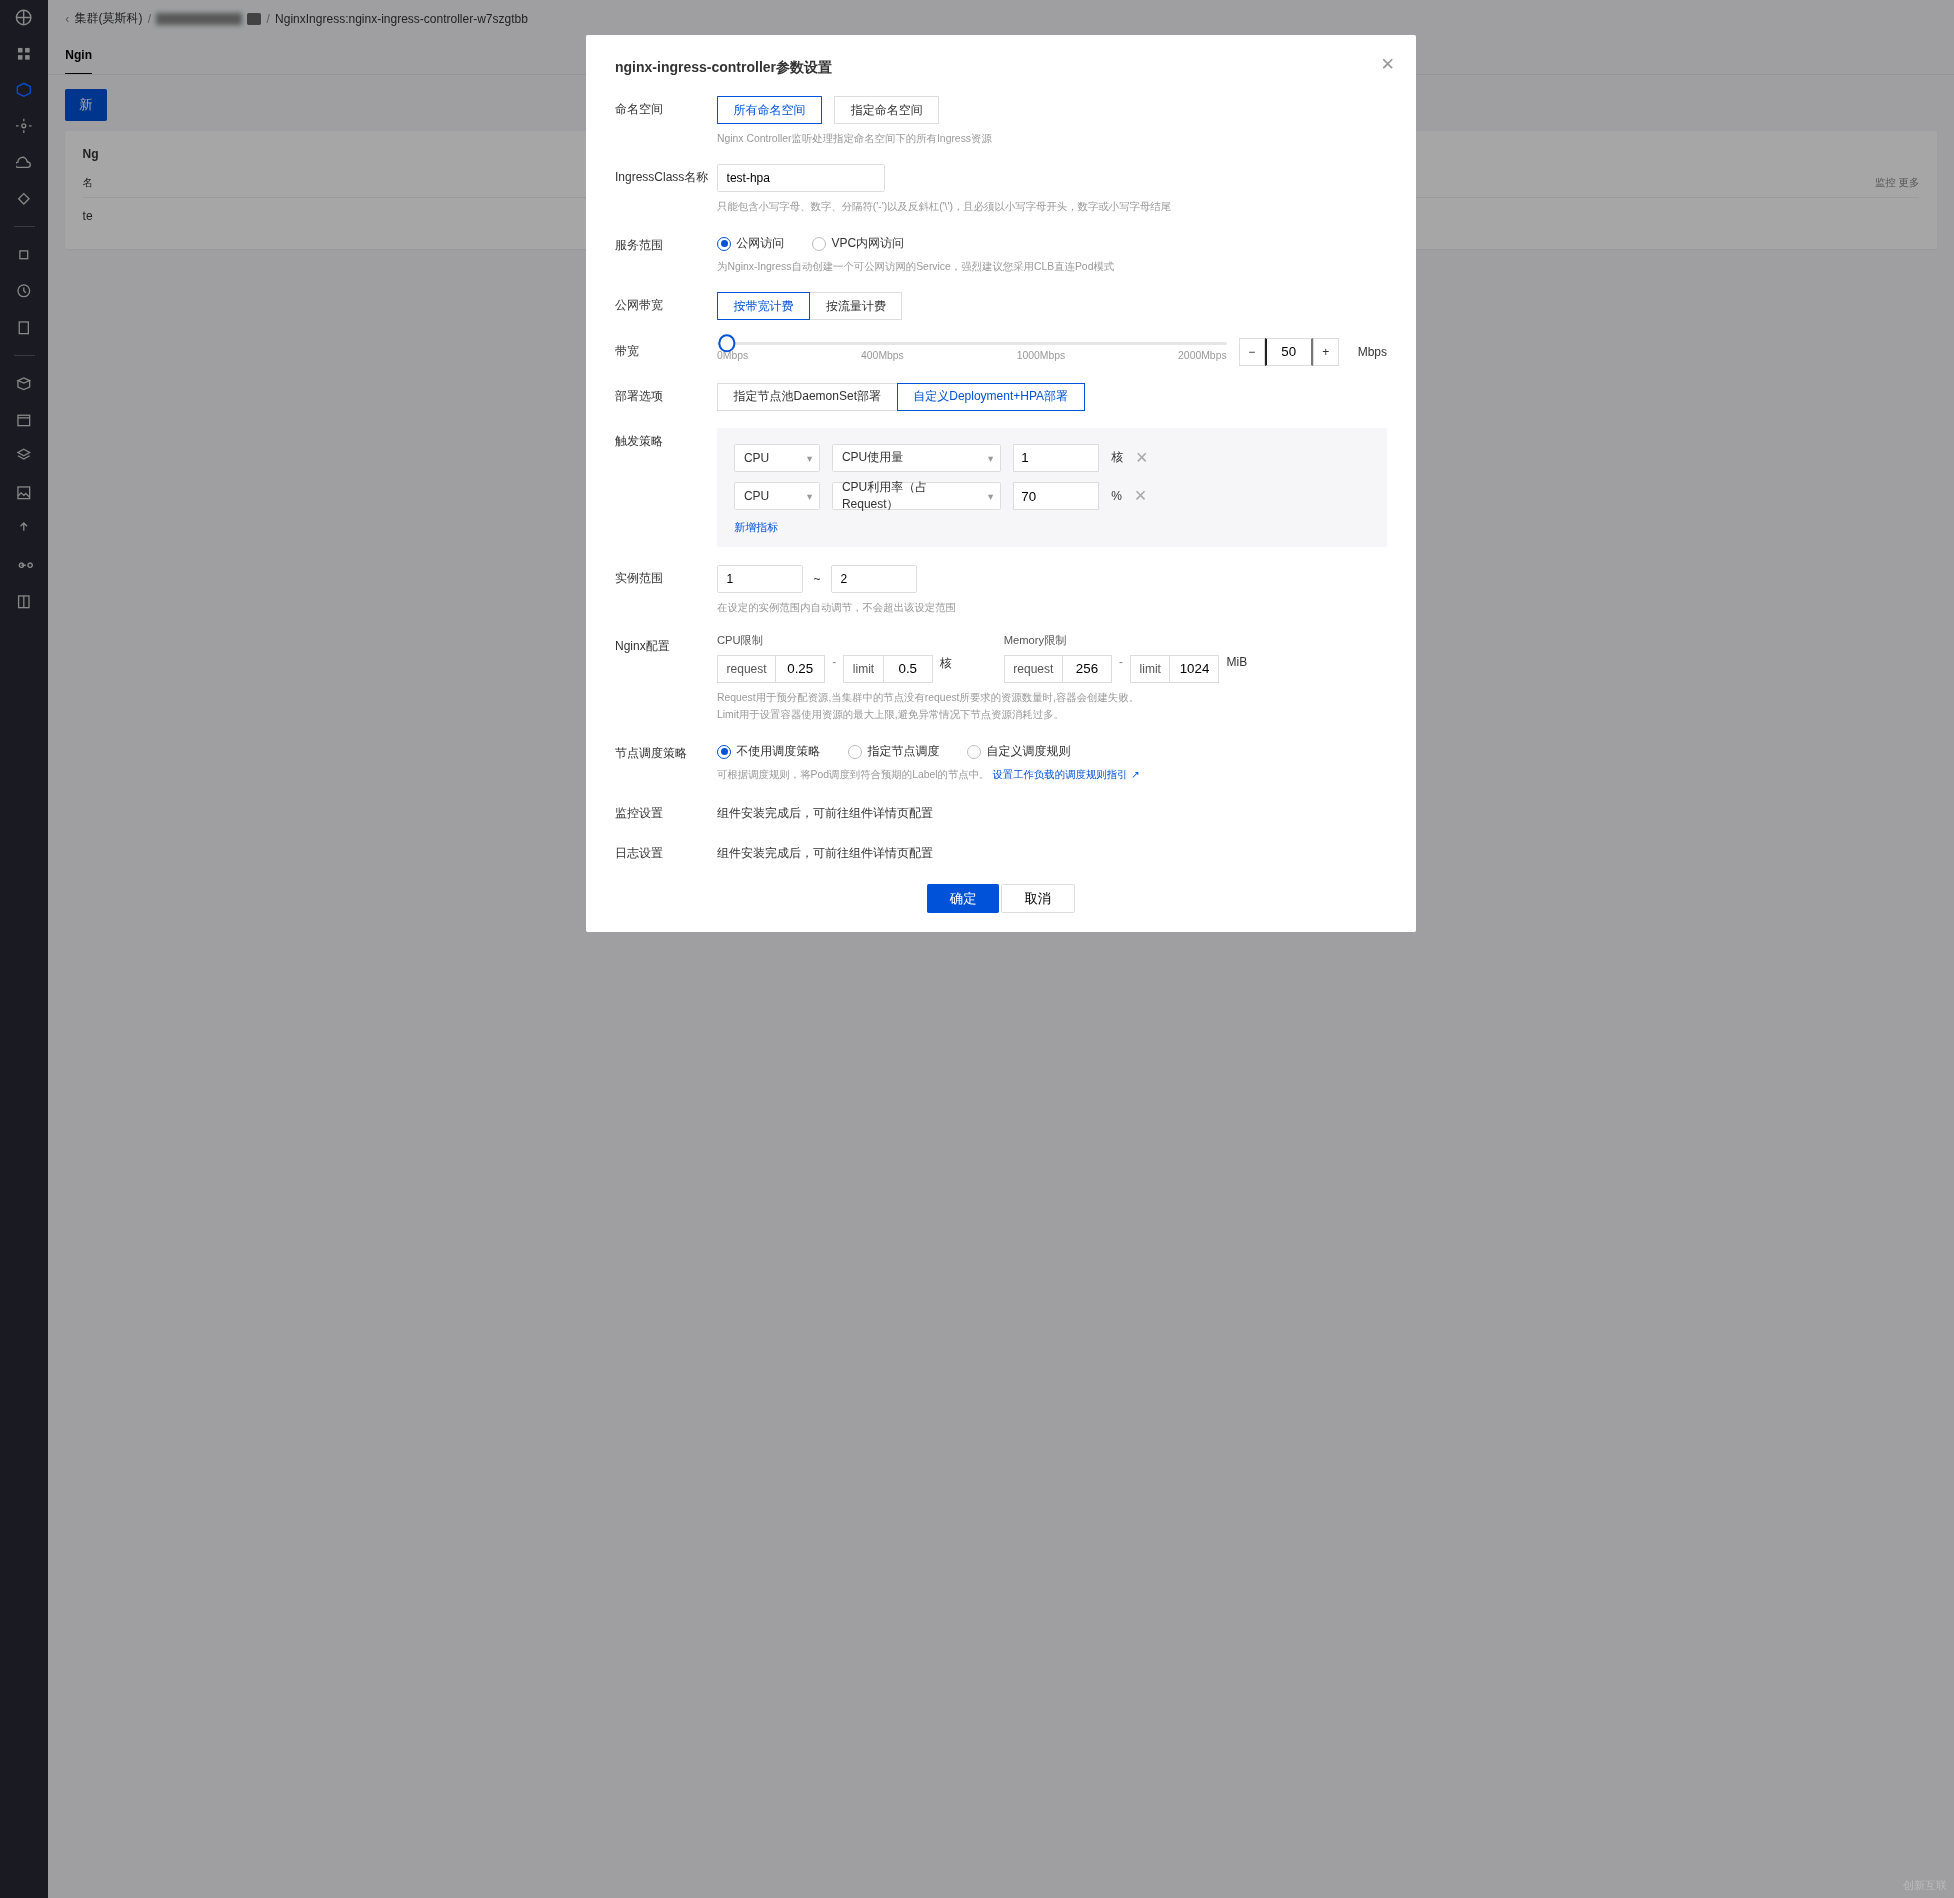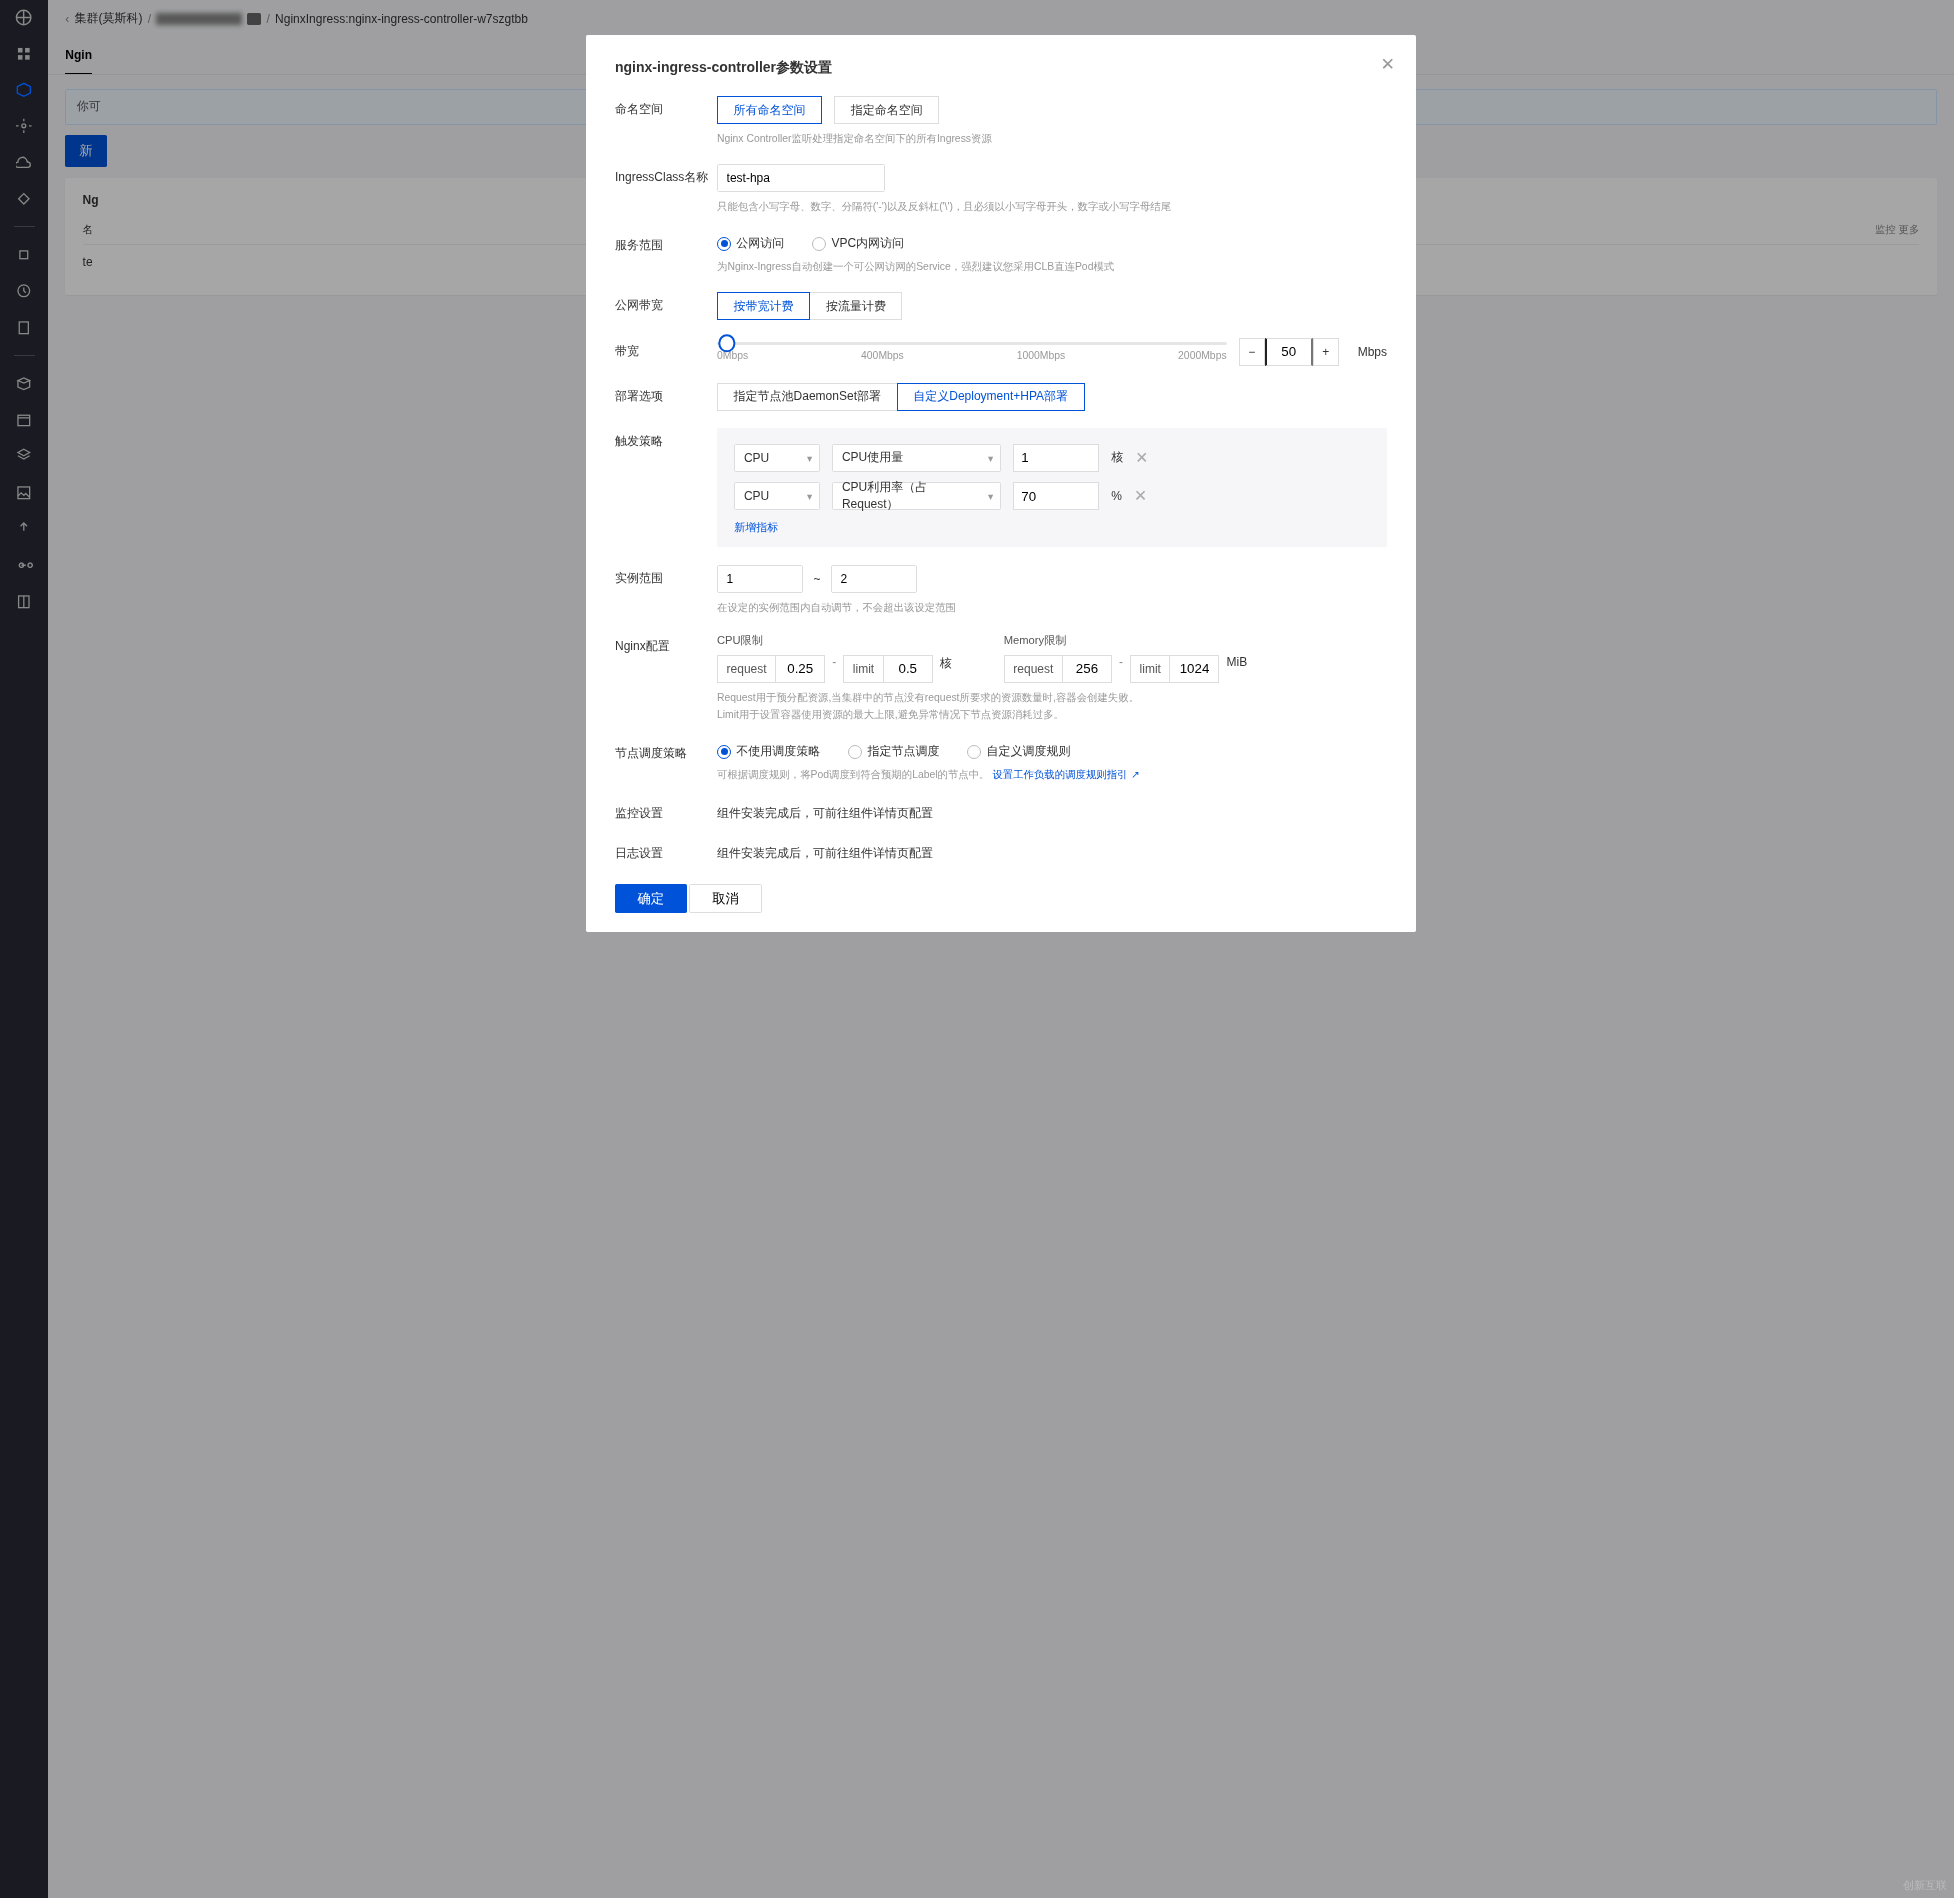--- a/index.html
+++ b/index.html
@@ -71,21 +71,21 @@
   .nginx-conf{display:flex;gap:52px;align-items:flex-start;flex-wrap:wrap}
   .conf-col{display:flex;flex-direction:column;gap:7px}
   .conf-title{color:#555;font-size:11.2px}
   .conf-row{display:flex;gap:7px}
   .conf-box{display:flex;height:28px;border:0.9px solid #ddd}
   .conf-lbl{padding:0 8.6px;display:flex;align-items:center;color:#555;border-right:0.9px solid #ddd;background:#fff}
   .conf-val{width:48px;border:none;text-align:center}
   .sep{color:#888}
   .link{color:#0052d9;cursor:pointer}
   .ext-icon{display:inline-block;margin-left:3.5px}
-  .footer{display:flex;justify-content:flex-start;gap:2px;margin-top:22.5px}
+  .footer{display:flex;justify-content:center;gap:2px;margin-top:22.5px}
   .btn-primary{background:#0052d9;color:#fff;border:none;height:29px;padding:0 22.5px;border-radius:1.7px;cursor:pointer}
   .btn-default{background:#fff;border:0.9px solid #ddd;height:29px;padding:0 22.5px;border-radius:1.7px;cursor:pointer}
   .watermark{position:fixed;bottom:5.2px;right:7px;font-size:11px;color:#bbb}
 </style>
 </head>
 <body>
 
 <div class="app">
   <div class="sidebar">
     <div class="si">
@@ -190,21 +190,20 @@
       <span class="arrow">/</span>
       <span class="blur"></span>
       <span class="folder"></span>
       <span class="arrow">/</span>
       <span>NginxIngress:nginx-ingress-controller-w7szgtbb</span>
     </div>
     <div class="tabs">
       <div class="tab active">Ngin</div>
     </div>
     <div class="page-body">
-      <div class="alert">你可</div>
       <button class="newbtn">新</button>
       <div class="card">
         <h3>Ng</h3>
         <div class="table-head">
             <div class="col">名</div>
             <div class="more-links">监控  更多</div>
           </div>
         <div class="table-row">
             <div class="col">te</div>
           </div>

